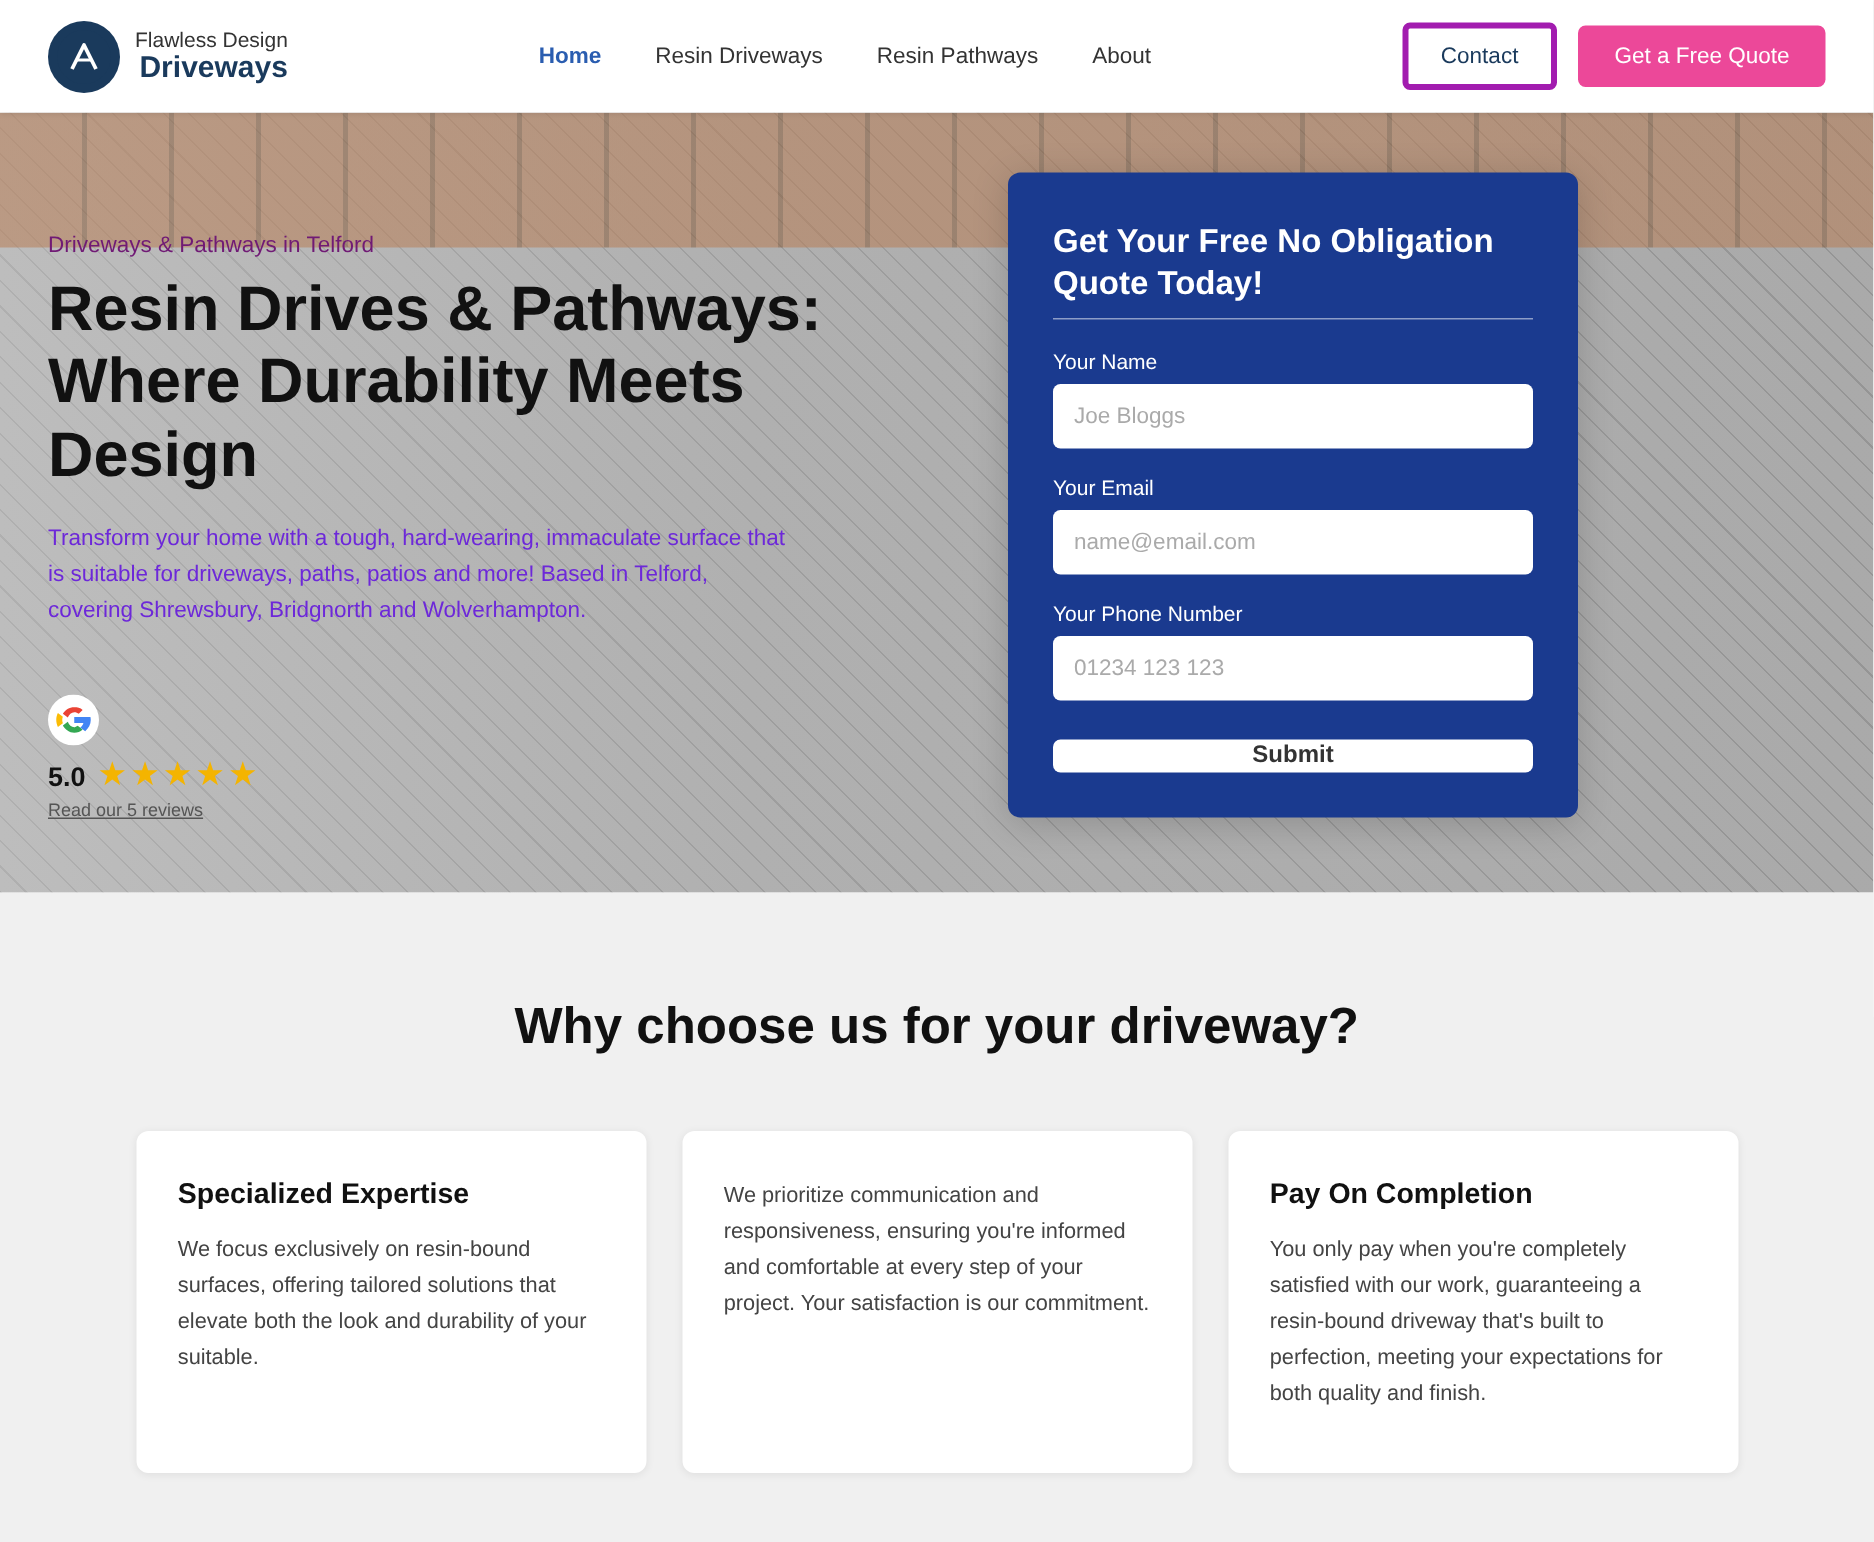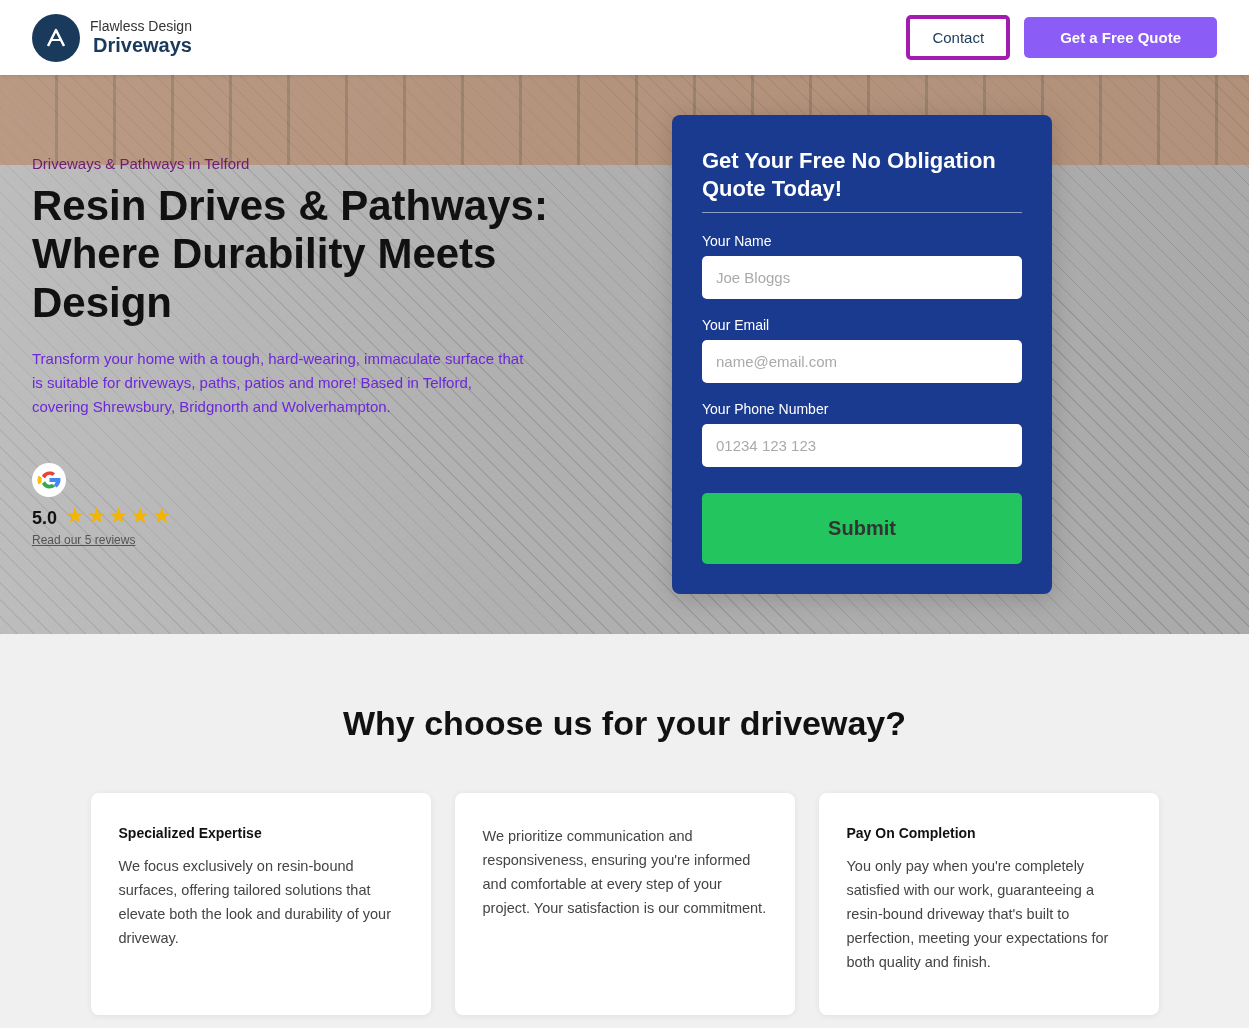--- a/index.html
+++ b/index.html
@@ -60,28 +60,28 @@
       padding: 10px 22px;
       border: 4px solid #a21caf;
       background: #fff;
       color: #1a3a5c;
       font-size: 15px;
       border-radius: 5px;
       cursor: pointer;
       font-weight: 500;
     }
     .btn-quote {
-      padding: 12px 36px;
-      background: #8b5cf6;
+      padding: 12px 24px;
+      background: #ec4899;
       color: #fff;
       font-size: 15px;
       border: none;
       border-radius: 5px;
       cursor: pointer;
-      font-weight: 700;
+      font-weight: 400;
     }
 
     
     .hero {
       position: relative;
       min-height: 520px;
       display: flex;
       align-items: stretch;
       overflow: hidden;
     }
@@ -222,24 +222,24 @@
       border: none;
       border-radius: 5px;
       font-size: 15px;
       background: #fff;
       color: #333;
       outline: none;
     }
     .form-input::placeholder { color: #aaa; }
     .btn-submit {
       width: 100%;
-      padding: 24px;
-      background: #22c55e;
+      padding: 2px;
+      background: #ffffff;
       color: #333;
-      font-size: 20px;
+      font-size: 16px;
       font-weight: 600;
       border: none;
       border-radius: 5px;
       cursor: pointer;
       margin-top: 8px;
     }
 
     
     .why-section {
       background: #f0f0f0;
@@ -261,21 +261,21 @@
     .card {
       background: #fff;
       border-radius: 8px;
       padding: 32px 28px 40px;
       width: 340px;
       max-width: 100%;
       text-align: left;
       box-shadow: 0 1px 6px rgba(0,0,0,0.07);
     }
     .card-title {
-      font-size: 14px;
+      font-size: 19px;
       font-weight: 700;
       color: #111;
       margin-bottom: 14px;
     }
     .card-desc {
       font-size: 14.5px;
       color: #444;
       line-height: 1.65;
     }
   </style>
@@ -290,20 +290,26 @@
         <path d="M10 26 L18 10 L26 26" stroke="#fff" stroke-width="2.5" fill="none" stroke-linejoin="round"></path>
         <path d="M13 20 L23 20" stroke="#fff" stroke-width="2"></path>
       </svg>
     </div>
     <div class="logo-text-wrap">
       <div class="logo-text-top">Flawless Design</div>
       <div class="logo-text-bottom">Driveways</div>
     </div>
   </a>
 
+  <ul class="navbar-nav">
+    <li><a href="#" class="active">Home</a></li>
+    <li><a href="#">Resin Driveways</a></li>
+    <li><a href="#">Resin Pathways</a></li>
+    <li><a href="#">About</a></li>
+  </ul>
 
   <div class="navbar-actions">
     <button class="btn-contact">Contact</button>
     <button class="btn-quote">Get a Free Quote</button>
   </div>
 </nav>
 
 <section class="hero">
   <div class="hero-bg"></div>
   <div class="hero-content">
@@ -346,21 +352,21 @@
       <button class="btn-submit">Submit</button>
     </div>
   </div>
 </section>
 
 <section class="why-section">
   <h2 class="why-title">Why choose us for your driveway?</h2>
   <div class="cards-row">
     <div class="card">
       <h3 class="card-title">Specialized Expertise</h3>
-      <p class="card-desc">We focus exclusively on resin-bound surfaces, offering tailored solutions that elevate both the look and durability of your driveway.</p>
+      <p class="card-desc">We focus exclusively on resin-bound surfaces, offering tailored solutions that elevate both the look and durability of your suitable.</p>
     </div>
     <div class="card">
       <p class="card-desc">We prioritize communication and responsiveness, ensuring you're informed and comfortable at every step of your project. Your satisfaction is our commitment.</p>
     </div>
     <div class="card">
       <h3 class="card-title">Pay On Completion</h3>
       <p class="card-desc">You only pay when you're completely satisfied with our work, guaranteeing a resin-bound driveway that's built to perfection, meeting your expectations for both quality and finish.</p>
     </div>
   </div>
 </section>

